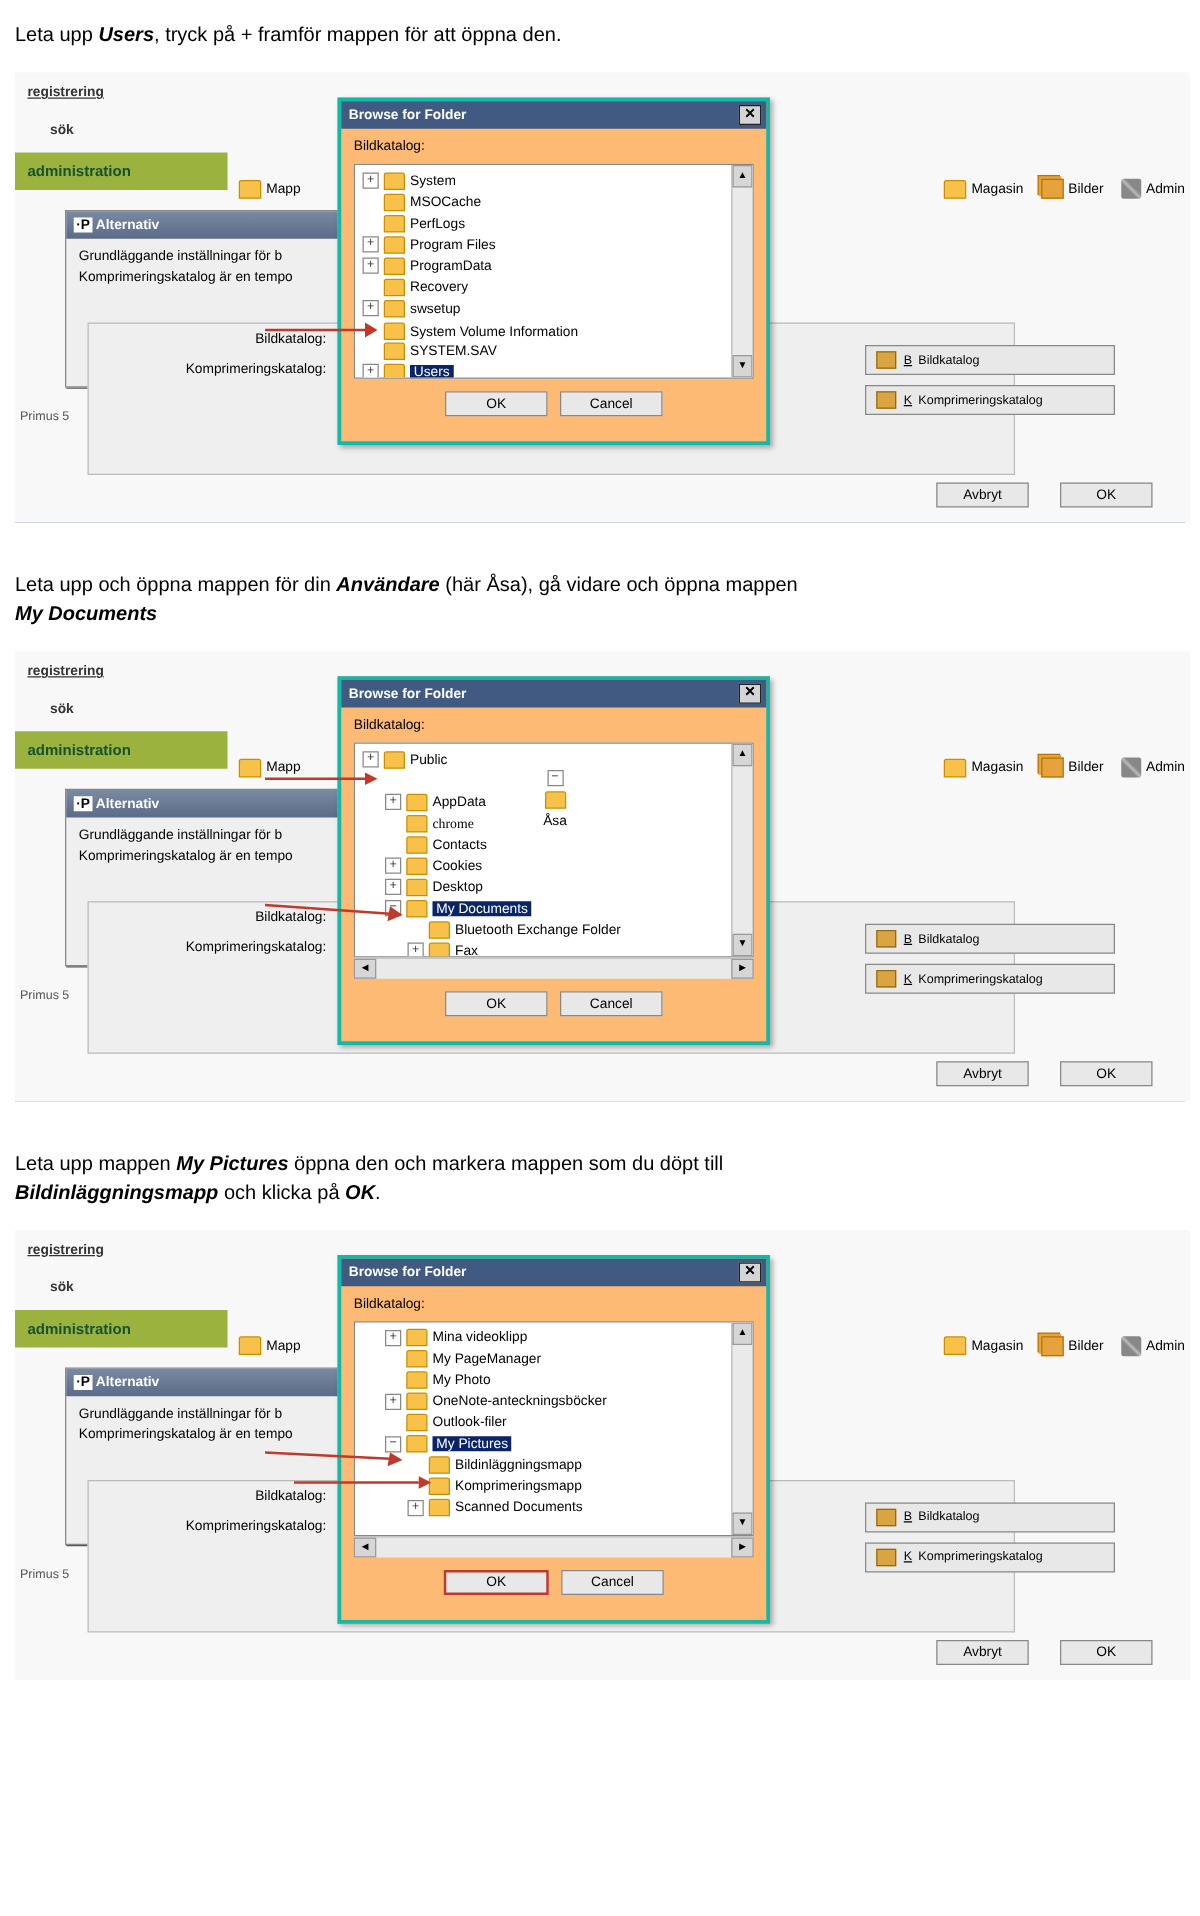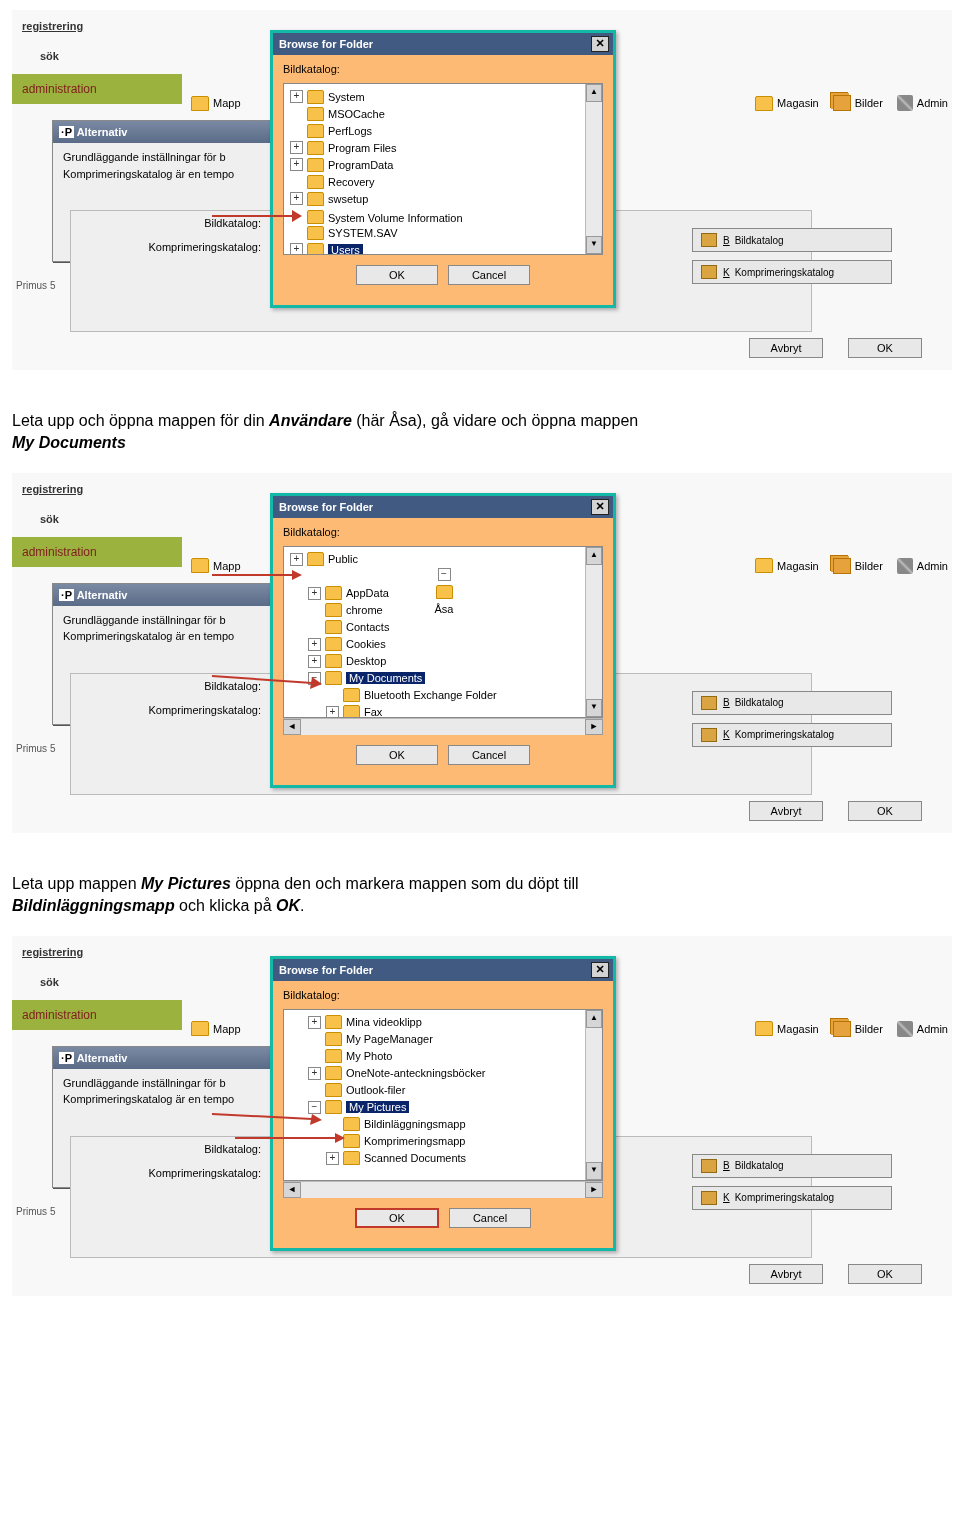--- a/index.html
+++ b/index.html
@@ -6,21 +6,21 @@
   .doc{padding:10px 12px 40px 12px}
   .instr{font-size:16px;margin:8px 0 18px 0;line-height:1.4}
   .instr b{font-style:italic;font-weight:bold}
   .shot-wrap{position:relative;margin-bottom:40px}
   .bluebar{position:absolute;left:0;bottom:0;width:100%;height:34px;background:#4a6d95}
   .shot{position:relative;background:#f8f8f8;border:0;height:360px;width:940px}
   .leftnav{position:absolute;left:0;top:0;width:170px}
   .leftnav .item{padding:6px 10px;font-size:11px}
   .leftnav .item.reg{font-weight:bold;color:#333;padding-top:10px}
   .leftnav .item.sok{font-weight:bold;color:#333;padding-left:28px;padding-top:12px;padding-bottom:12px}
-  .leftnav .admin{background:#9bb23f;color:#7f1d1d;font-weight:normal;padding:8px 10px}
+  .leftnav .admin{background:#9bb23f;color:#14532d;font-weight:bold;padding:8px 10px}
   .leftnav .primus{position:absolute;left:4px;top:270px;font-size:10px;color:#555}
   .toolbar{position:absolute;left:175px;top:80px;right:0;height:26px;display:flex;align-items:center;gap:6px}
   .toolbar .btn{display:inline-flex;align-items:center;gap:4px;font-size:11px;padding:2px 4px}
   .folder-ico{width:16px;height:13px;background:#f7c14a;border:1px solid #c98f00;border-radius:2px 2px 0 0;display:inline-block}
   .stack-ico{width:16px;height:14px;background:#e6a23c;border:1px solid #b87300;display:inline-block;box-shadow:-2px -2px 0 #e6a23c,-3px -3px 0 #b87300}
   .tool-ico{width:16px;height:16px;display:inline-block;background:linear-gradient(45deg,#888 40%,#bbb 50%,#888 60%);border-radius:2px}
   .window{position:absolute;background:#efeff0;border:1px solid #888;box-shadow:1px 1px 0 #555}
   .titlebar{background:linear-gradient(#7b8aa3,#5a6b88);color:#fff;font-size:11px;font-weight:bold;padding:3px 4px 3px 6px;display:flex;justify-content:space-between;align-items:center;height:16px}
   .winctl{display:flex;gap:2px}
   .winctl span{width:14px;height:13px;border:1px solid #333;background:#d4d4d4;font-size:9px;line-height:12px;text-align:center;color:#000}
@@ -56,20 +56,23 @@
   .bottombtns{position:absolute;right:30px;bottom:12px;display:flex;gap:25px;z-index:5}
   .bottombtns .wbtn{width:72px}
   .arrow{position:absolute;z-index:15}
   .arrow svg{display:block}
 </style>
 </head>
 <body>
 
 <div class="doc">
 
+<p class="instr">
+  <span>Leta upp </span><b>Users</b><span>, tryck på + framför mappen för att öppna den.</span>
+</p>
 
 <div class="shot-wrap">
   <div class="bluebar"></div>
   <div class="shot">
 
     <div class="leftnav">
       <div class="item reg"><u>registrering</u></div>
       <div class="item sok"><span>sök</span></div>
       <div class="admin"><span>administration</span></div>
       <div class="primus">Primus 5</div>
@@ -306,21 +309,21 @@
                 <div class="node" style="padding-left: 0px; flex-direction: column;">
                   <span class="exp">−</span>
                   <span class="fico"></span>
                   <span>Åsa</span>
                 </div>
                 <div class="node" style="padding-left: 18px;">
                   <span class="exp">+</span>
                   <span class="fico"></span>
                   <span>AppData</span>
                 </div>
-                <div class="node" style="padding-left: 18px;">
+                <div class="node" style="padding-left: 18px; font-family: Liberation Serif, serif;">
                   <span class="noexp"></span>
                   <span class="fico"></span>
                   <span>chrome</span>
                 </div>
                 <div class="node" style="padding-left: 18px;">
                   <span class="noexp"></span>
                   <span class="fico"></span>
                   <span>Contacts</span>
                 </div>
                 <div class="node" style="padding-left: 18px;">

